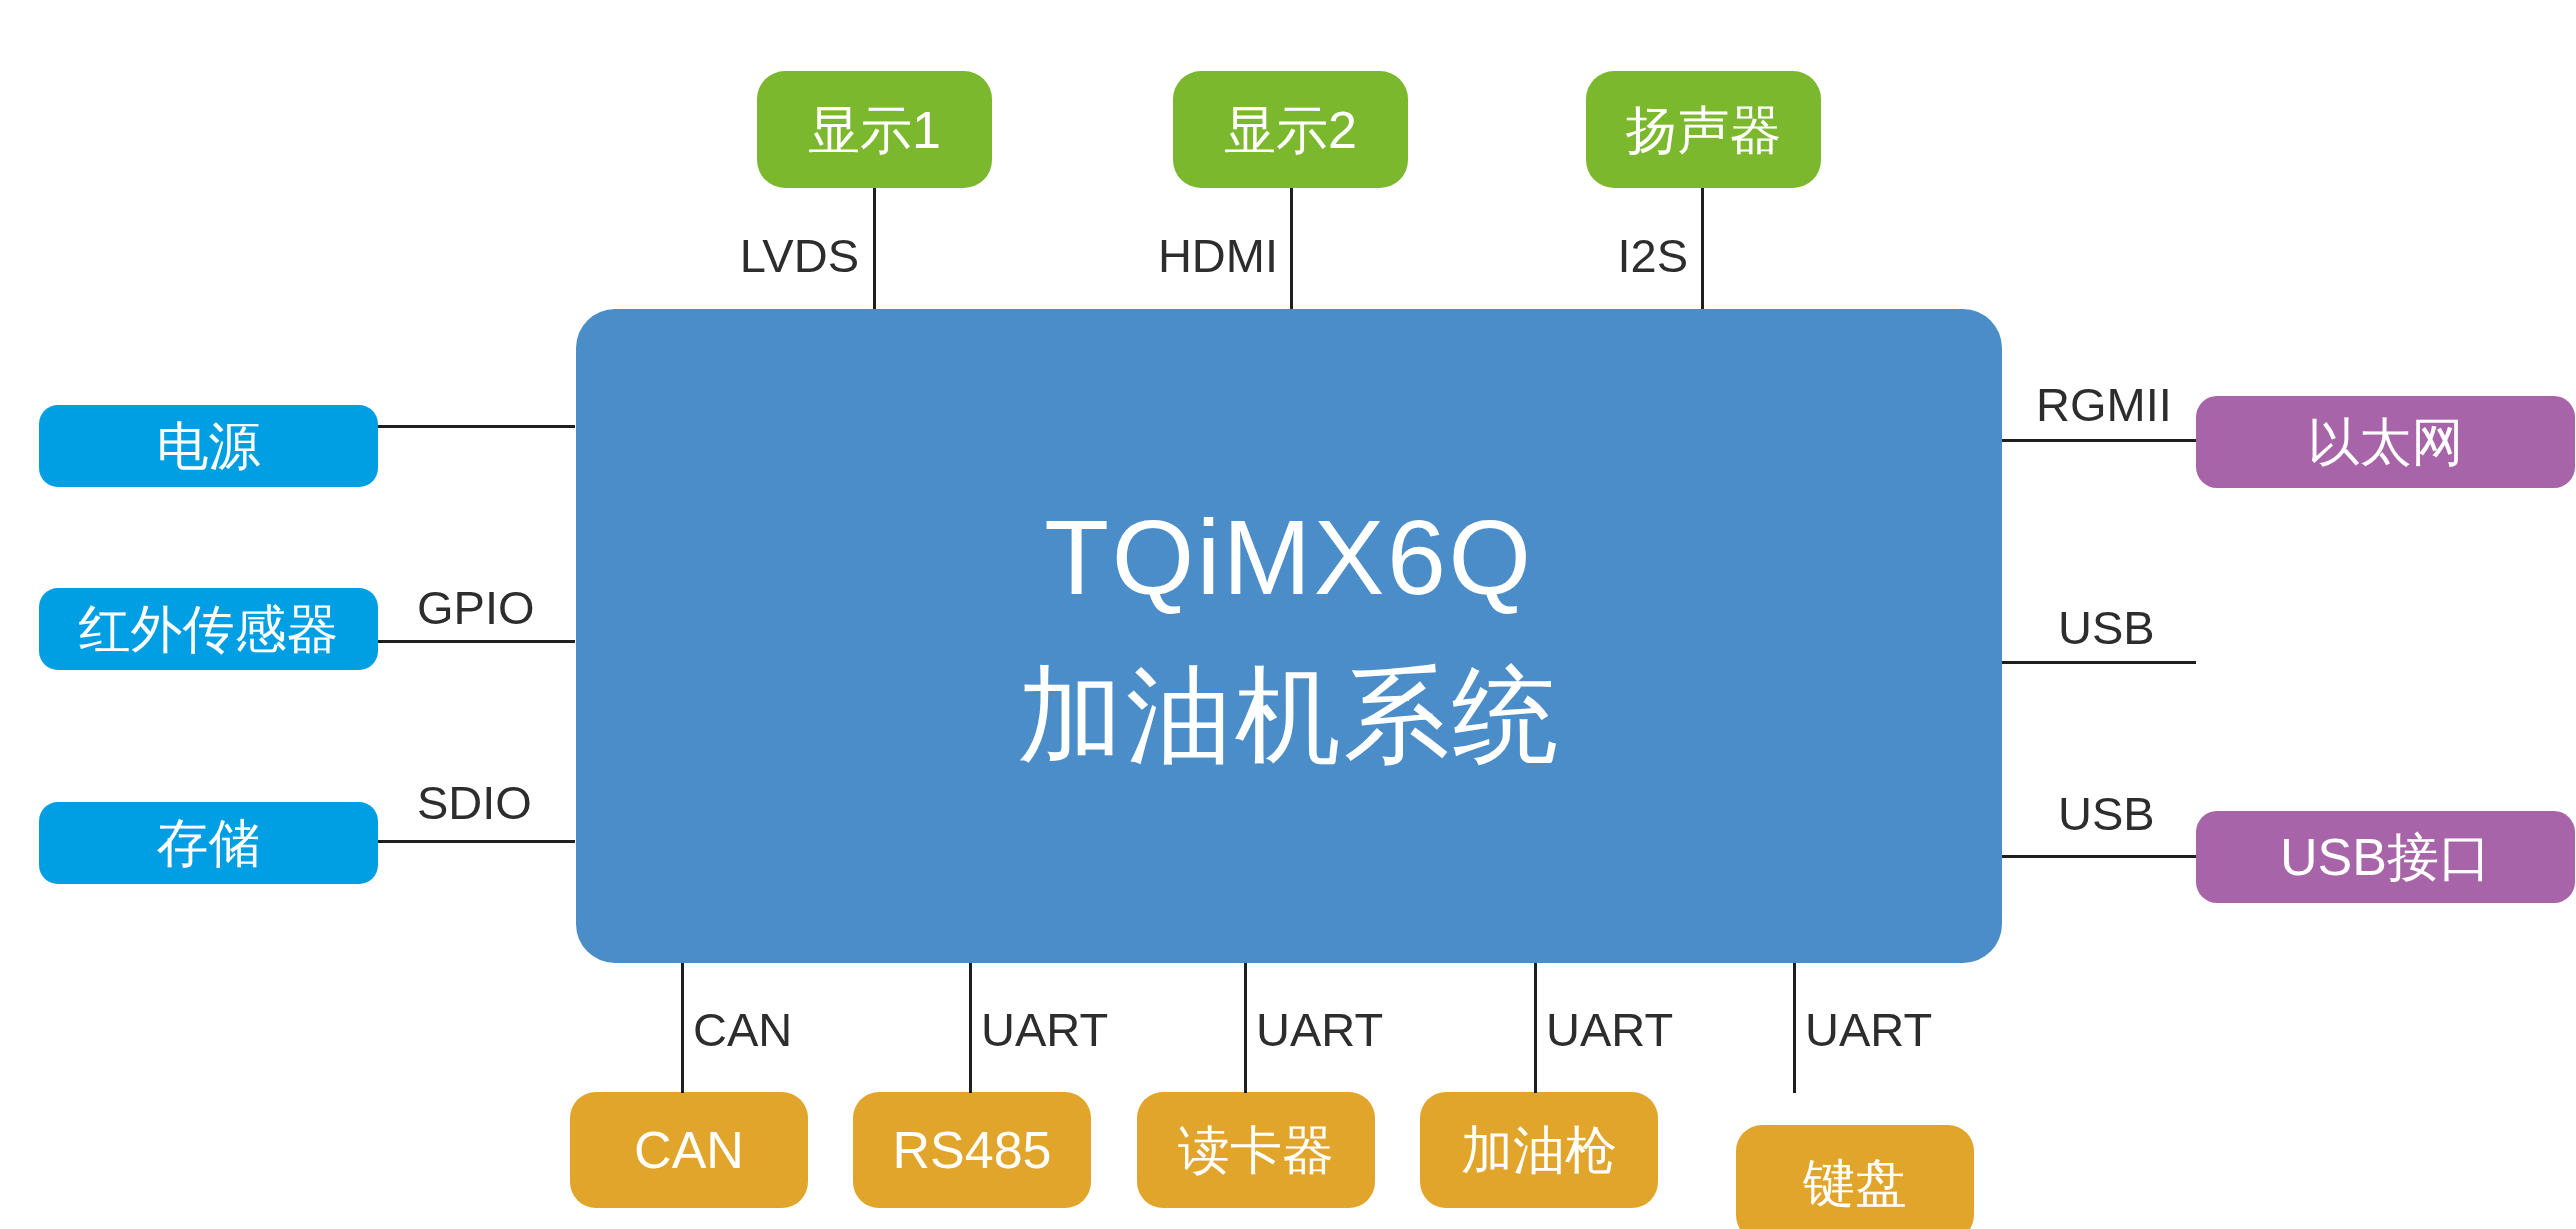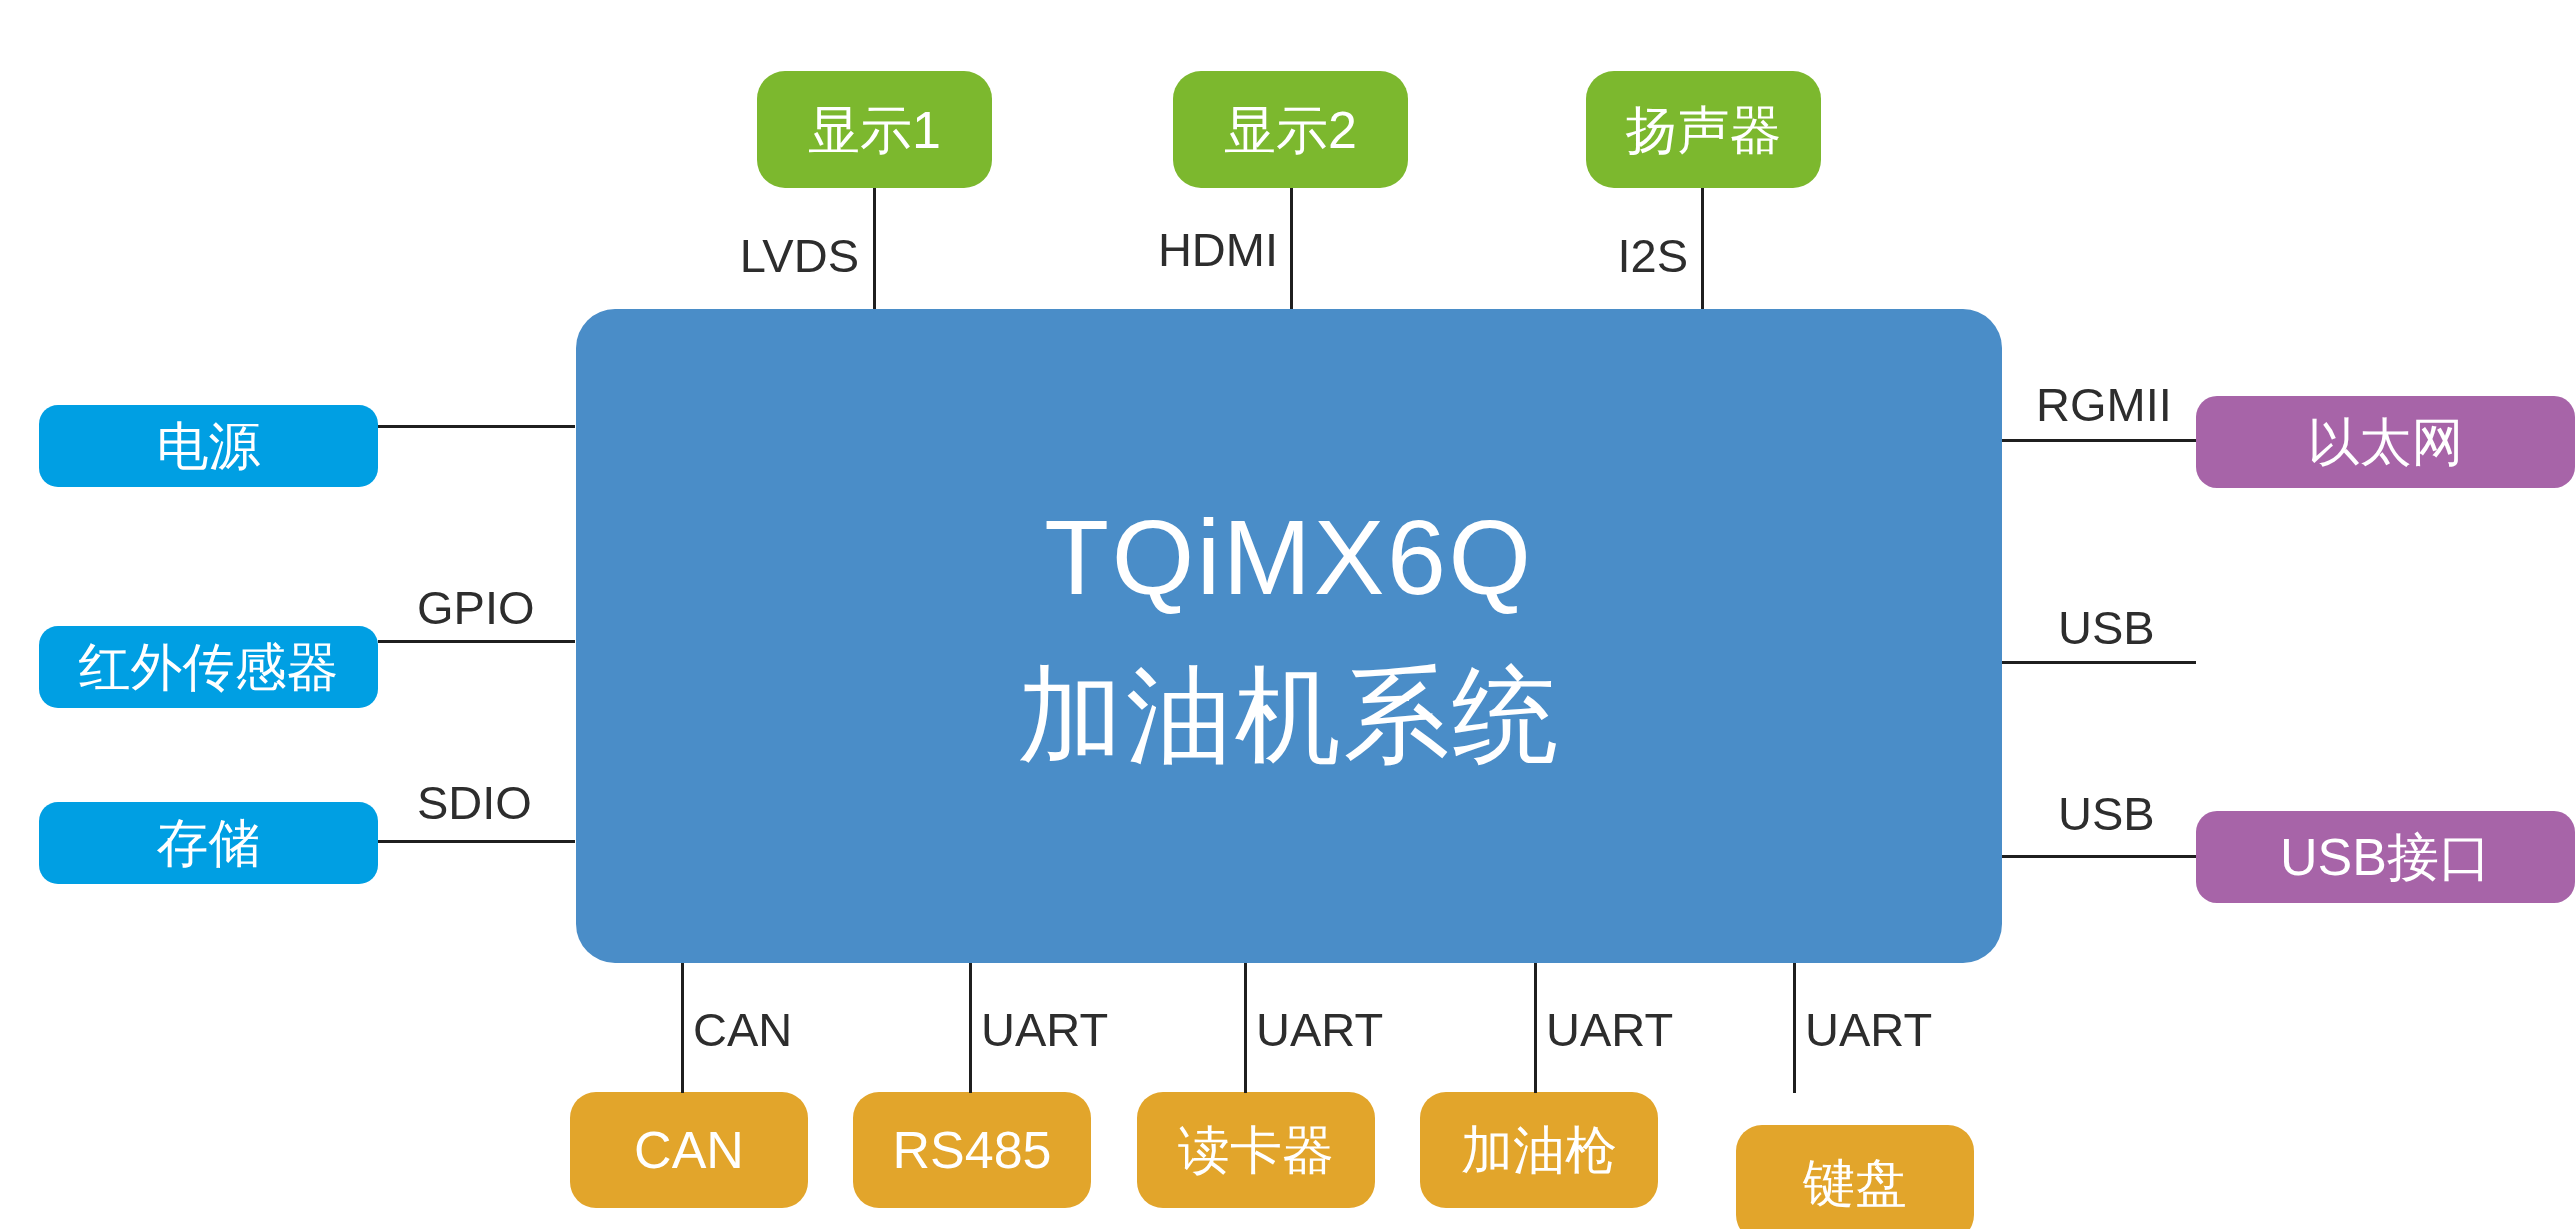--- a/index.html
+++ b/index.html
@@ -74,27 +74,27 @@
   </div>
   <div class="node green" style="left:1586px; top:71px;">
     <span>扬声器</span>
   </div>
 
   <div class="vline" style="left:873px; top:188px; height:121px;"></div>
   <div class="vline" style="left:1290px; top:188px; height:121px;"></div>
   <div class="vline" style="left:1701px; top:188px; height:121px;"></div>
 
   <div class="plabel" style="right:1717px; top:230px;">LVDS</div>
-  <div class="plabel" style="right:1298px; top:224px;">HDMI</div>
+  <div class="plabel" style="right:1298px; top:230px;">HDMI</div>
   <div class="plabel" style="right:888px; top:230px;">I2S</div>
 
   <div class="node blue" style="left:39px; top:387px;margin-top:18px;">
     <span>电源</span>
   </div>
-  <div class="node blue" style="left:39px; top:626px;">
+  <div class="node blue" style="left:39px; top:588px;">
     <span>红外传感器</span>
   </div>
   <div class="node blue" style="left:39px; top:802px;">
     <span>存储</span>
   </div>
 
   <div class="hline" style="left:378px; top:425px; width:197px;"></div>
   <div class="hline" style="left:378px; top:640px; width:197px;"></div>
   <div class="hline" style="left:378px; top:840px; width:197px;"></div>
 

